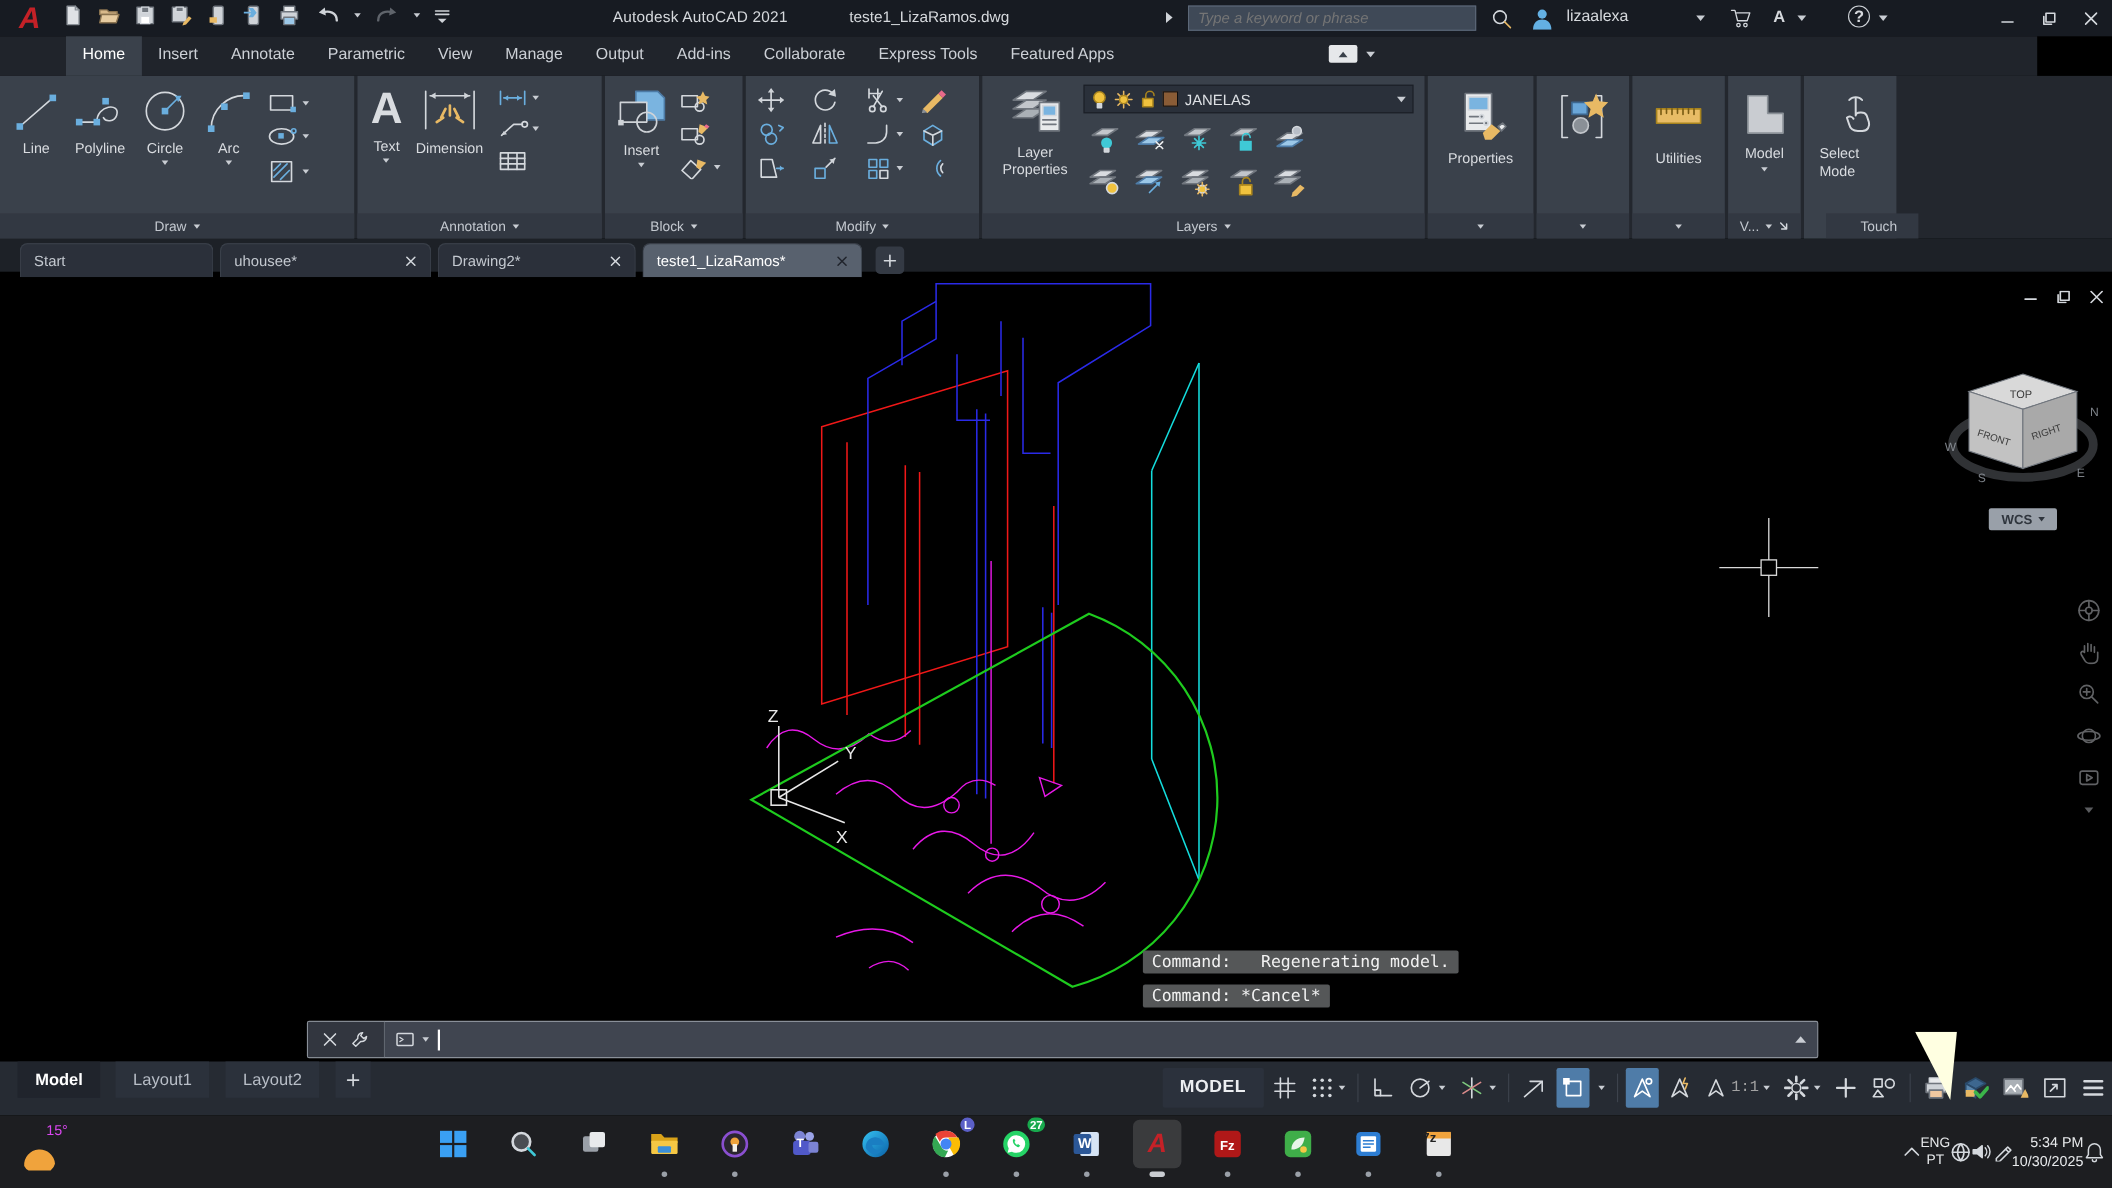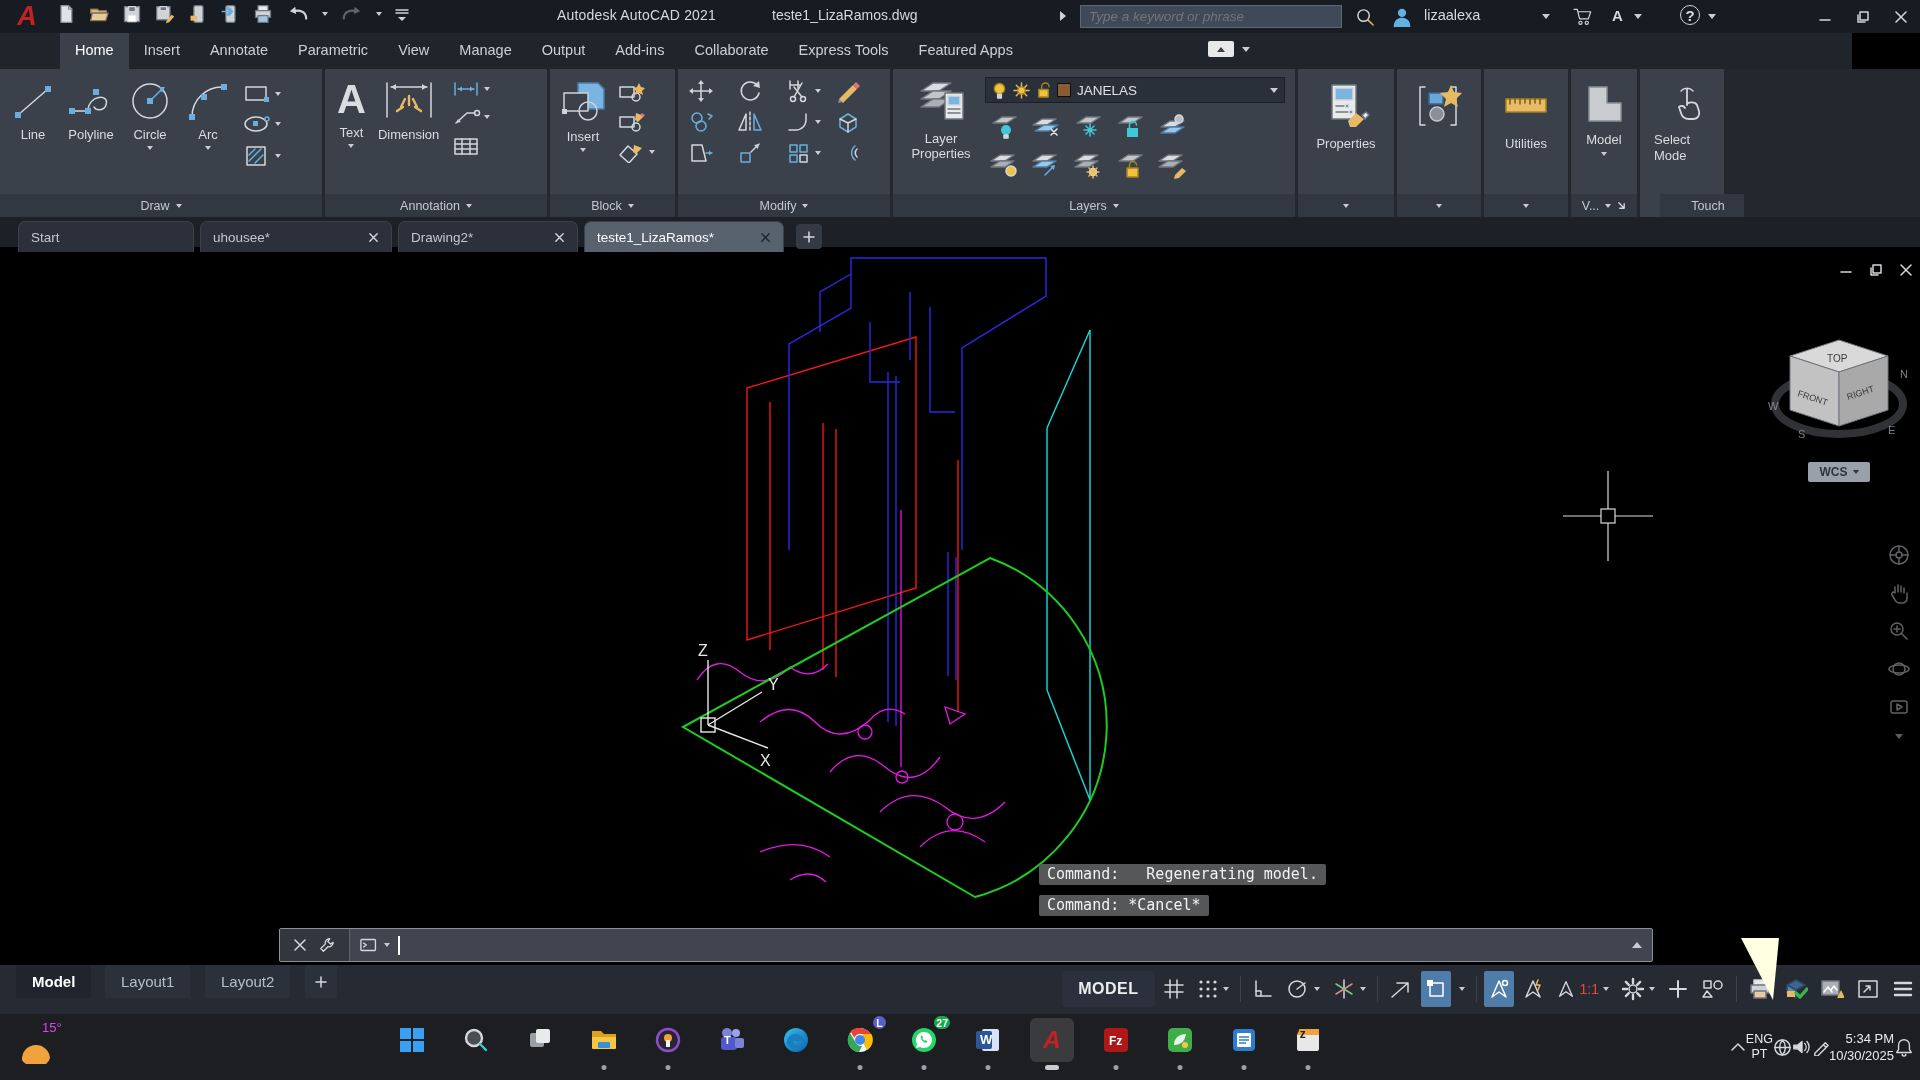--- a/index.html
+++ b/index.html
@@ -954,21 +954,21 @@
       <div class="sbtn">
           <svg class="ic" width="22" height="22" viewBox="0 0 22 22">
             <path d="M4 19 L11 3 L18 19 L11 14 Z"></path>
             <path d="M16 2 l-2 5 h4 l-2 5" class="gold"></path>
           </svg>
         </div>
       <div class="sbtn">
           <svg class="ic" width="20" height="22" viewBox="0 0 22 22">
             <path d="M4 19 L11 3 L18 19 L11 14 Z"></path>
           </svg>
-          <span style="color:#ef4444; font-size:14px;">1:1</span>
+          <span style="color:#a3a3a3; font-size:14px;font-family:Liberation Mono, monospace;">1:1</span>
           <span class="dd sm"></span>
         </div>
       <div class="sbtn">
           <svg class="ic" width="24" height="24" viewBox="0 0 24 24">
             <circle cx="12" cy="12" r="4"></circle>
             <path d="M12 2 V6 M12 18 V22 M2 12 H6 M18 12 H22 M4.9 4.9 L7.8 7.8 M16.2 16.2 L19.1 19.1 M19.1 4.9 L16.2 7.8 M7.8 16.2 L4.9 19.1" stroke-width="2.4"></path>
           </svg>
           <span class="dd sm"></span>
         </div>
       <div class="sbtn">

